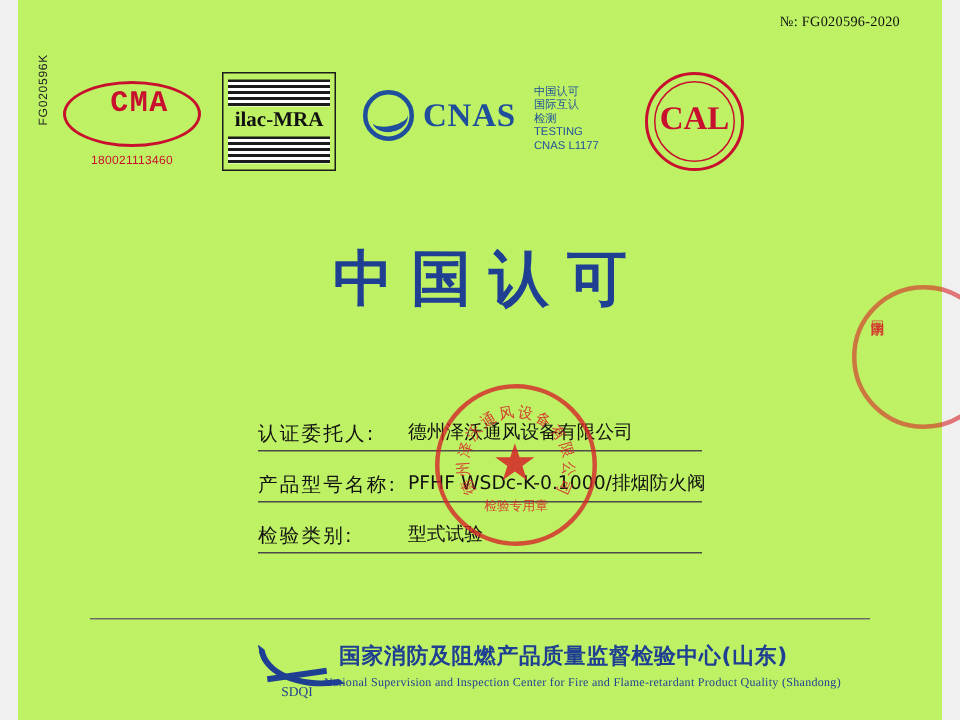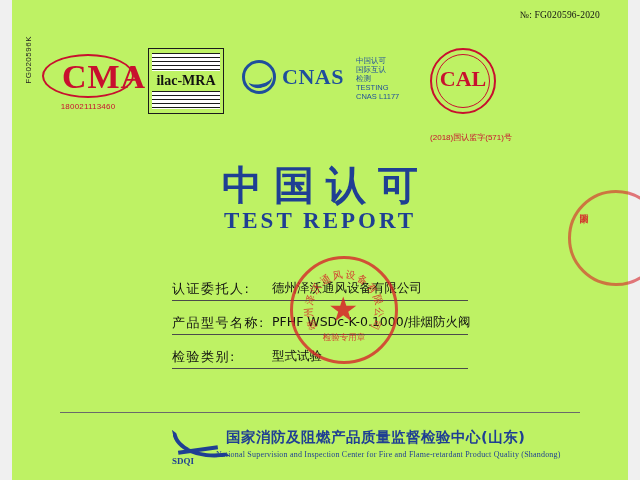--- a/index.html
+++ b/index.html
@@ -84,27 +84,27 @@
   .cma .ellipse {
     position: absolute;
     left: 0; top: 4px;
     width: 92px; height: 44px;
     border: 2.5px solid #c8102e;
     border-radius: 50%;
     box-sizing: border-box;
   }
   .cma .txt {
     position: absolute;
-    left: 16px; top: 8px;
+    left: 5px; top: 8px;
     width: 92px;
     text-align: center;
-    font-size: 34px;
+    font-size: 20px;
     font-weight: bold;
     color: #c8102e;
-    font-family: Liberation Serif, serif;
+    font-family: Liberation Mono, monospace;
     letter-spacing: 1px;
   }
   .cma .num {
     position: absolute;
     left: -2px; top: 52px;
     width: 96px;
     text-align: center;
     font-size: 8px;
     color: #c8102e;
     letter-spacing: 0.2px;
@@ -411,23 +411,23 @@
     position: absolute;
     left: 6px; top: 22px;
     width: 40px; height: 4px;
     background: #1f3f93;
     transform: rotate(-8deg);
   }
   .sdqi-logo .name {
     position: absolute;
     left: 0; top: 30px;
     width: 52px;
-    text-align: left;
+    text-align: center;
     font-size: 9px;
-    font-weight: bold;
+    font-weight: normal;
     color: #1f3f93;
     font-family: "Liberation Serif", serif;
   }
   .footer-cn {
     position: absolute;
     left: 214px;
     top: 8px;
     font-size: 14.5px;
     font-weight: bold;
     color: #1f3f93;
@@ -491,25 +491,23 @@
         <div class="en">TESTING</div>
         <div class="en">CNAS L1177</div>
       </div>
 
       <div class="cal">
         <div class="circ"></div>
         <div class="inner"></div>
         <div class="letters">CAL</div>
       </div>
 
-      <div class="cal-caption">(2018)国认监字(571)号</div>
     </div>
 
     <div class="title-cn">中国认可</div>
-    <div class="title-en">TEST REPORT</div>
 
     <div class="seal-right">
       <div class="t">国家消防</div>
     </div>
 
     <div class="fields">
       <div class="field-row">
         <div class="field-label">认证委托人:</div>
         <div class="field-value">德州泽沃通风设备有限公司</div>
         <div class="field-line"></div>

